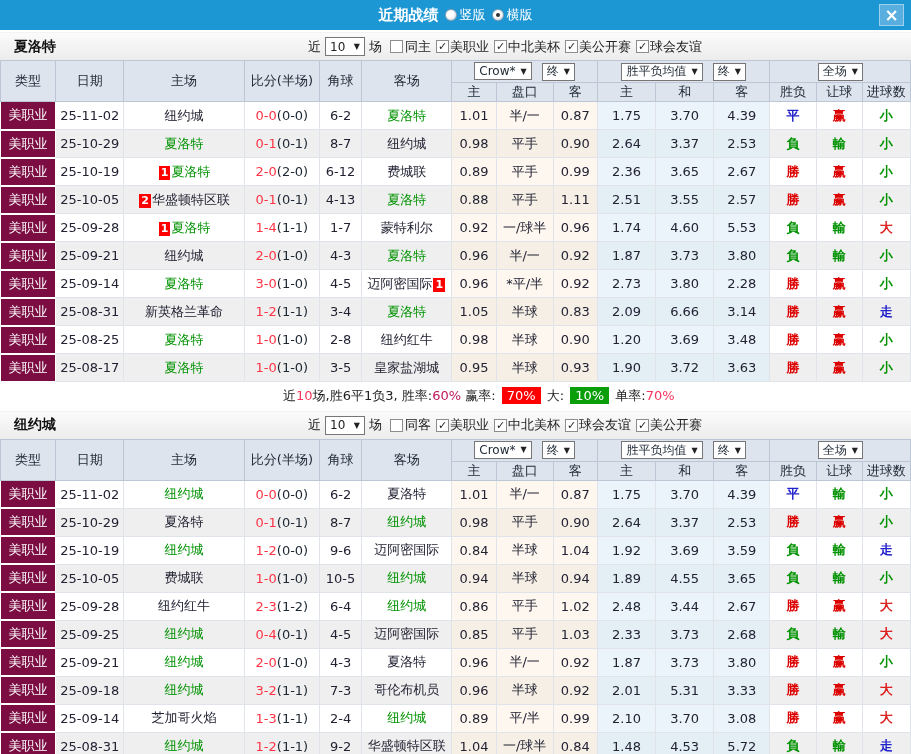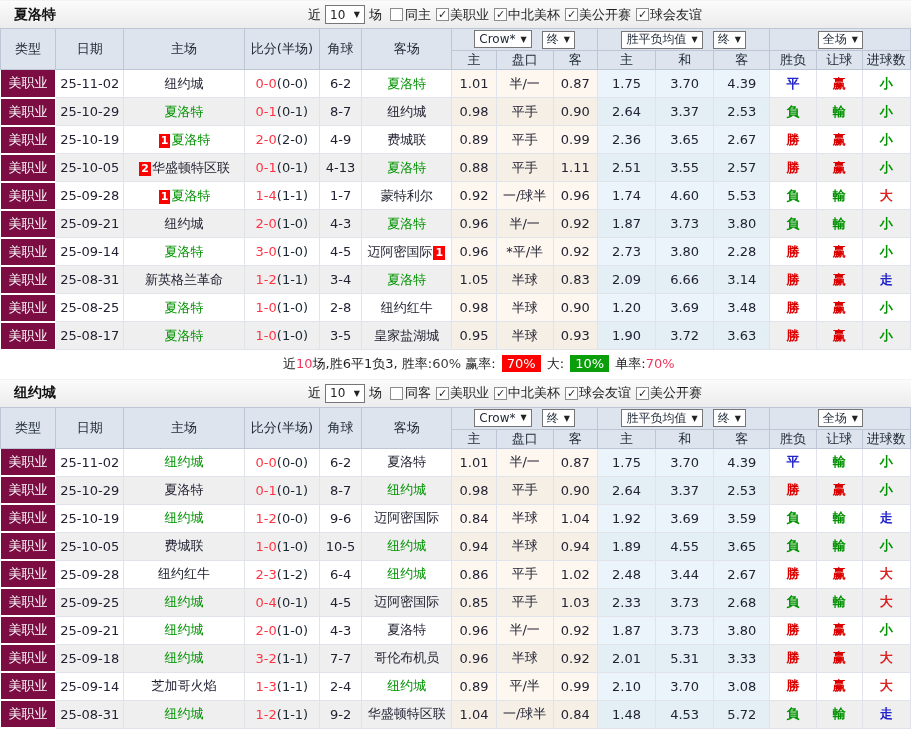--- a/index.html
+++ b/index.html
@@ -45,28 +45,44 @@
   .tname.green { color:#009200; }
   .badge { background:#fe0000; color:#fff; font-size:11px; font-weight:bold; padding:0 2px; margin:0 1px; display:inline-block; line-height:14px; }
   .s-main { color:#ff3344; }
   .s-half { color:#1c2733; }
 
   
   .summary { height:26px; display:flex; align-items:center; padding-left:283px; font-size:13px; margin-bottom:2px; background:#fff; }
   .summary span { white-space:pre; }
   .sum-plain { color:#222; }
   .sum-red { color:#f5365c; }
-  .sum-blue { color:#404040; }
+  .sum-blue { color:#be185d; }
   .sum-badge-red { background:#fe0000; color:#fff; padding:1px 5px; margin:0 2px; }
   .sum-badge-green { background:#0a9e0a; color:#fff; padding:1px 5px; margin:0 2px; }
 </style>
 </head>
 <body>
 
 <div class="app">
+  <div class="titlebar">
+    <div class="tb-center">
+      <span class="tb-title">近期战绩</span>
+      <span class="radio-item">
+        <span class="rb"></span>
+        <span>竖版</span>
+      </span>
+      <span class="radio-item">
+        <span class="rb checked"></span>
+        <span>横版</span>
+      </span>
+    </div>
+    <span class="close-btn">
+      <span>×</span>
+    </span>
+  </div>
   <div id="sections">
   <div class="section">
     <div class="sec-header">
       <span class="team">夏洛特</span>
       <span class="filters">
         <span>近</span>
         <span class="sel count-sel">
           <span>10</span>
           <span class="arr">▼</span>
         </span>
@@ -196,21 +212,21 @@
     <td class="res" style="color: rgb(0, 146, 0);">負</td>
     <td class="res" style="color: rgb(0, 146, 0);">輸</td>
     <td class="res" style="color: rgb(0, 146, 0);">小</td>
   </tr>
 
   <tr>
     <td class="league">美职业</td>
     <td>25-10-19</td>
     <td><span class="badge">1</span><span class="tname green">夏洛特</span></td>
     <td><span class="s-main">2-0</span><span class="s-half">(2-0)</span></td>
-    <td>4-9</td>
+    <td>6-12</td>
     <td><span class="tname">费城联</span></td>
     <td class="odds">0.89</td>
     <td class="odds">平手</td>
     <td class="odds">0.99</td>
     <td class="avg">2.36</td>
     <td class="avg">3.65</td>
     <td class="avg">2.67</td>
     <td class="res" style="color: rgb(221, 0, 0);">勝</td>
     <td class="res" style="color: rgb(221, 0, 0);">赢</td>
     <td class="res" style="color: rgb(0, 146, 0);">小</td>
@@ -582,21 +598,21 @@
     <td class="res" style="color: rgb(221, 0, 0);">勝</td>
     <td class="res" style="color: rgb(221, 0, 0);">赢</td>
     <td class="res" style="color: rgb(0, 146, 0);">小</td>
   </tr>
 
   <tr>
     <td class="league">美职业</td>
     <td>25-09-18</td>
     <td><span class="tname green">纽约城</span></td>
     <td><span class="s-main">3-2</span><span class="s-half">(1-1)</span></td>
-    <td>7-7</td>
+    <td>7-3</td>
     <td><span class="tname">哥伦布机员</span></td>
     <td class="odds">0.96</td>
     <td class="odds">半球</td>
     <td class="odds">0.92</td>
     <td class="avg">2.01</td>
     <td class="avg">5.31</td>
     <td class="avg">3.33</td>
     <td class="res" style="color: rgb(221, 0, 0);">勝</td>
     <td class="res" style="color: rgb(221, 0, 0);">赢</td>
     <td class="res" style="color: rgb(221, 34, 34);">大</td>

